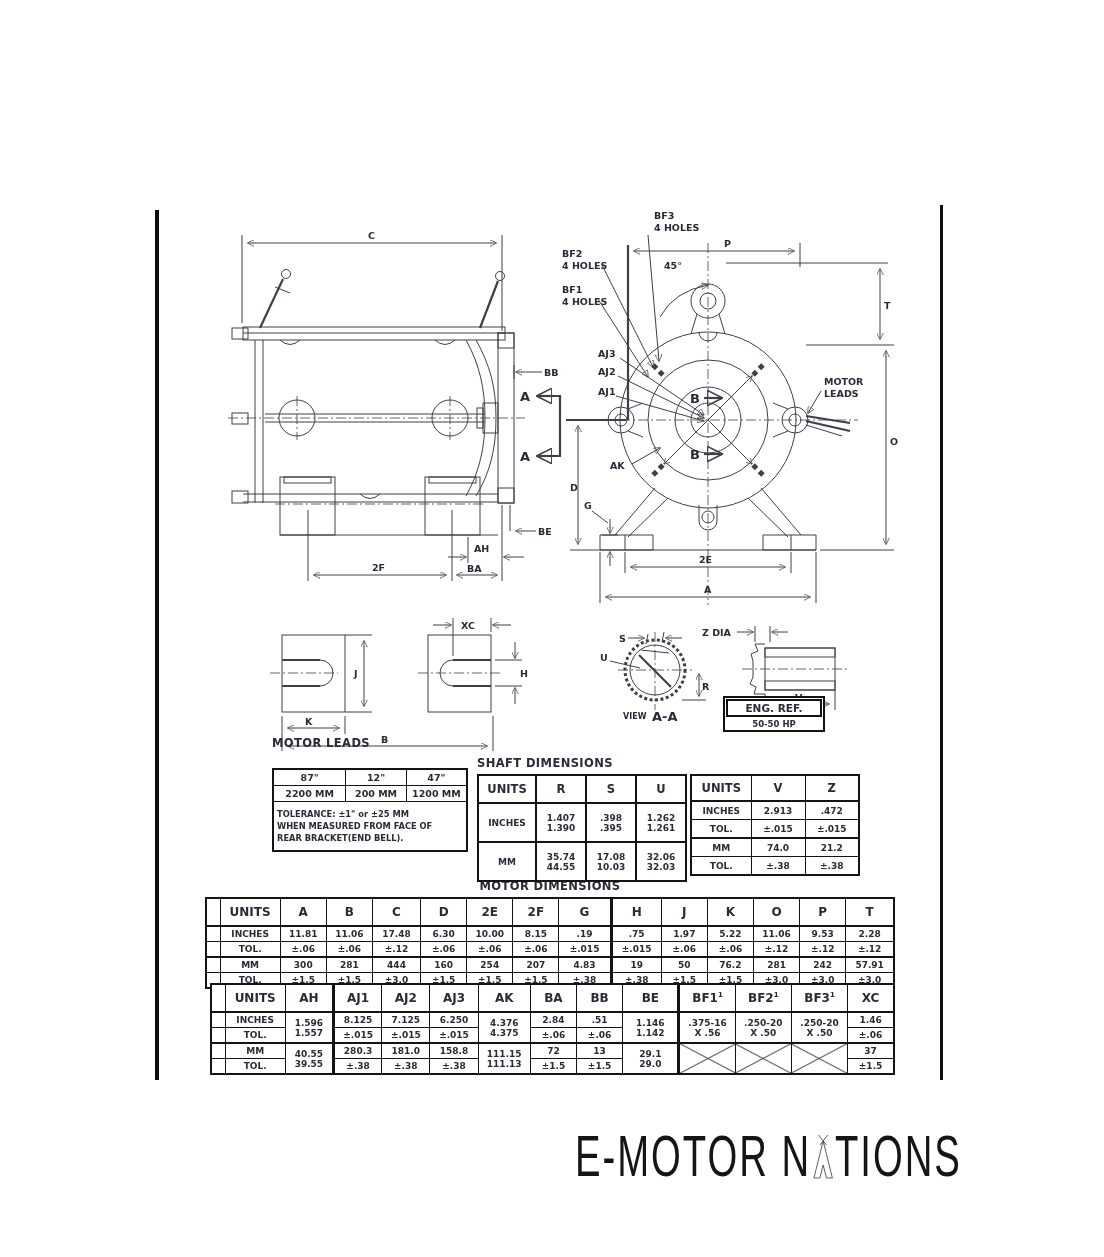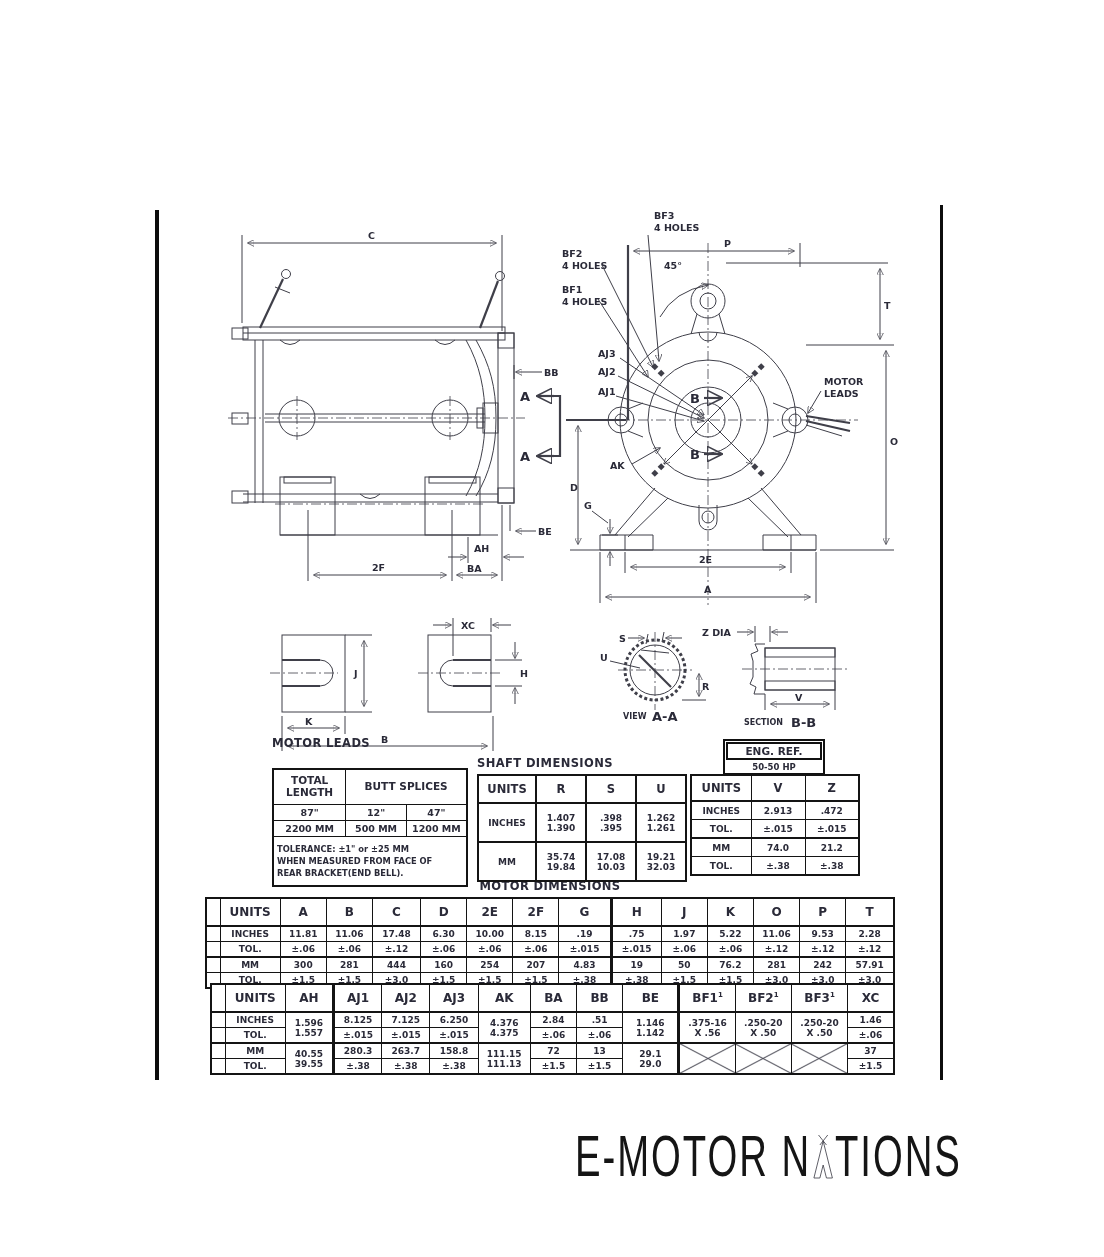--- a/index.html
+++ b/index.html
@@ -52,21 +52,21 @@
   #md1{left:205px;top:897px;width:690px;}
   #md2{left:210px;top:983px;width:685px;}
   #md1 th,#md2 th{height:26px;font-size:12px;}
   #md1 td,#md2 td{height:14px;font-size:9px;}
   #md1 tbody tr:nth-child(3)>td,#md2 tbody tr:nth-child(3)>td{border-top:2px solid #141414;}
   .br{border-right-width:3px !important;}
   td.cross{background-image:
     linear-gradient(to top right,transparent calc(50% - 1px),#4a4a55 50%,transparent calc(50% + 1px)),
     linear-gradient(to bottom right,transparent calc(50% - 1px),#4a4a55 50%,transparent calc(50% + 1px));}
 
-  #engref{position:absolute;left:723px;top:739px;width:98px;border:2.5px solid #111;background:#fff;}
+  #engref{position:absolute;left:723px;top:696px;width:98px;border:2.5px solid #111;background:#fff;}
   #engref .er-head{border:2px solid #111;margin:1px;font:bold 10.5px "DejaVu Sans",sans-serif;text-align:center;height:14px;line-height:14px;}
   #engref .er-val{font:bold 8.5px "DejaVu Sans",sans-serif;text-align:center;height:12px;line-height:12px;}
 
   #logo{position:absolute;left:575px;top:1122px;white-space:nowrap;
         font-family:"Liberation Sans",sans-serif;font-size:58px;font-weight:400;color:#151515;
         letter-spacing:3px;transform:scaleX(.66);transform-origin:left center;}
   #logo svg{position:static;vertical-align:-2px;}
 </style>
 </head>
 <body>
@@ -358,35 +358,28 @@
   <div class="er-val">50-50 HP</div>
 </div>
 
 <table id="ml">
   <colgroup>
       <col style="width:72px">
       <col style="width:60px">
       <col style="width:60px">
     </colgroup>
   <tbody>
-      <tr class="ml-head">
-    <th>
-      <div>TOTAL</div>
-      <div>LENGTH</div>
-    </th>
-    <th colspan="2" class="ml-bs">BUTT SPLICES</th>
-  </tr>
   <tr class="ml-r">
     <td>87"</td>
     <td>12"</td>
     <td>47"</td>
   </tr>
   <tr class="ml-r">
     <td>2200 MM</td>
-    <td>500 MM</td>
+    <td>200 MM</td>
     <td>1200 MM</td>
   </tr>
   <tr>
     <td colspan="3" class="ml-note">
       <div>TOLERANCE: ±1" or ±25 MM</div>
       <div>WHEN MEASURED FROM FACE OF</div>
       <div>REAR BRACKET(END BELL).</div>
     </td>
   </tr>
 </tbody>
@@ -420,28 +413,28 @@
         </td>
         <td>
           <div>1.262</div>
           <div>1.261</div>
         </td>
       </tr>
       <tr>
         <td>MM</td>
         <td>
           <div>35.74</div>
-          <div>19.84</div>
+          <div>44.55</div>
         </td>
         <td>
           <div>17.08</div>
           <div>10.03</div>
         </td>
         <td>
-          <div>19.21</div>
+          <div>32.06</div>
           <div>32.03</div>
         </td>
       </tr>
     </tbody>
   </table>
 
 <table id="vz">
   <colgroup>
       <col style="width:60px">
       <col style="width:54px">
@@ -668,21 +661,21 @@
         <td>±.06</td>
       </tr>
       <tr>
         <td></td>
         <td>MM</td>
         <td rowspan="2" class="br">
           <div>40.55</div>
           <div>39.55</div>
         </td>
         <td>280.3</td>
-        <td>263.7</td>
+        <td>181.0</td>
         <td>158.8</td>
         <td rowspan="2">
           <div>111.15</div>
           <div>111.13</div>
         </td>
         <td>72</td>
         <td>13</td>
         <td rowspan="2" class="br">
           <div>29.1</div>
           <div>29.0</div>

